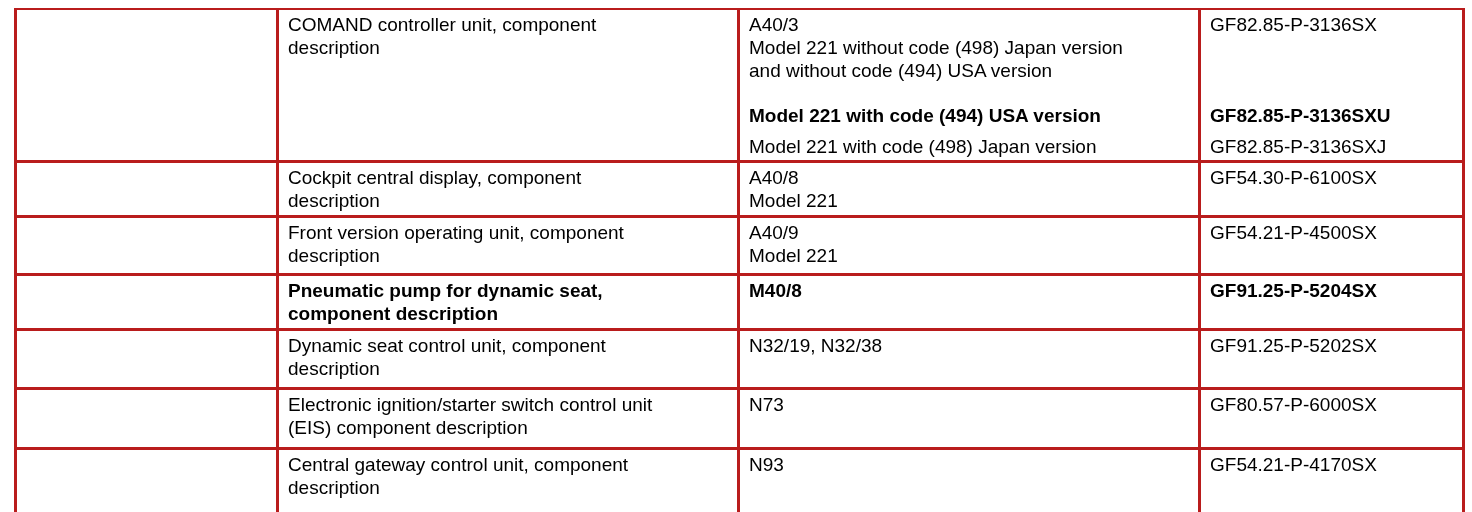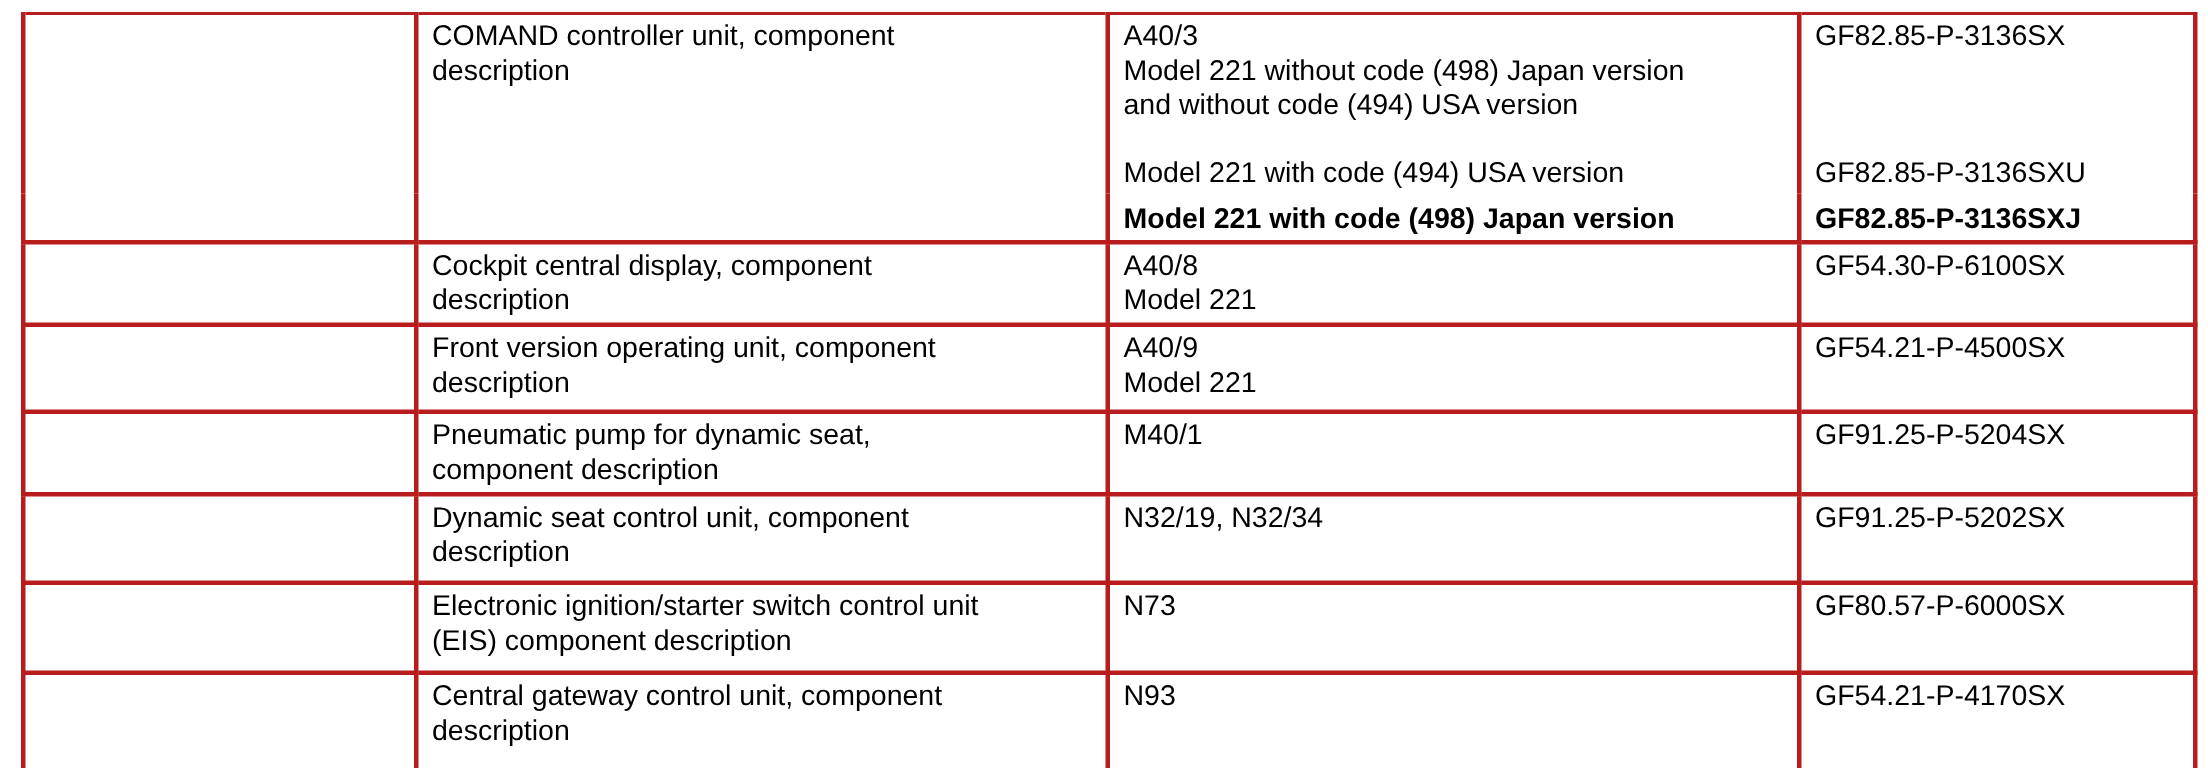--- a/index.html
+++ b/index.html
@@ -40,25 +40,25 @@
     overflow: hidden;
   }
   
   tr.main > td { border-top-width: 3px; }
   
   tr.r1a > td { border-top-width: 2px; }
   
   td.nb { border-bottom: 0; }
   td.nt { border-top: 0; padding-top: 6px; }
   tr.r1a { height: 89px; }
-  tr.r1b { height: 30px; }
-  tr.r1c { height: 28px; font-weight: bold; }
+  tr.r1b { height: 30px; font-weight: bold; }
+  tr.r1c { height: 28px; }
   tr.r2  { height: 55px; }
   tr.r3  { height: 58px; }
-  tr.r4  { height: 55px; }
+  tr.r4  { height: 55px; font-weight: bold; }
   tr.r5  { height: 59px; margin-left: 32px; }
   tr.r6  { height: 60px; }
   tr.r7  { height: 71px; }
 </style>
 </head>
 <body>
 
 <div class="doc-canvas">
   <table class="comp-table">
     <colgroup>
@@ -102,29 +102,29 @@
 description</td>
         <td>A40/9
 Model 221</td>
         <td>GF54.21-P-4500SX</td>
       </tr>
 
       <tr class="main r4">
         <td></td>
         <td>Pneumatic pump for dynamic seat,
 component description</td>
-        <td>M40/1</td>
+        <td>M40/8</td>
         <td>GF91.25-P-5204SX</td>
       </tr>
 
       <tr class="main r5">
         <td></td>
         <td>Dynamic seat control unit, component
 description</td>
-        <td>N32/19, N32/34</td>
+        <td>N32/19, N32/38</td>
         <td>GF91.25-P-5202SX</td>
       </tr>
 
       <tr class="main r6">
         <td></td>
         <td>Electronic ignition/starter switch control unit
 (EIS) component description</td>
         <td>N73</td>
         <td>GF80.57-P-6000SX</td>
       </tr>

